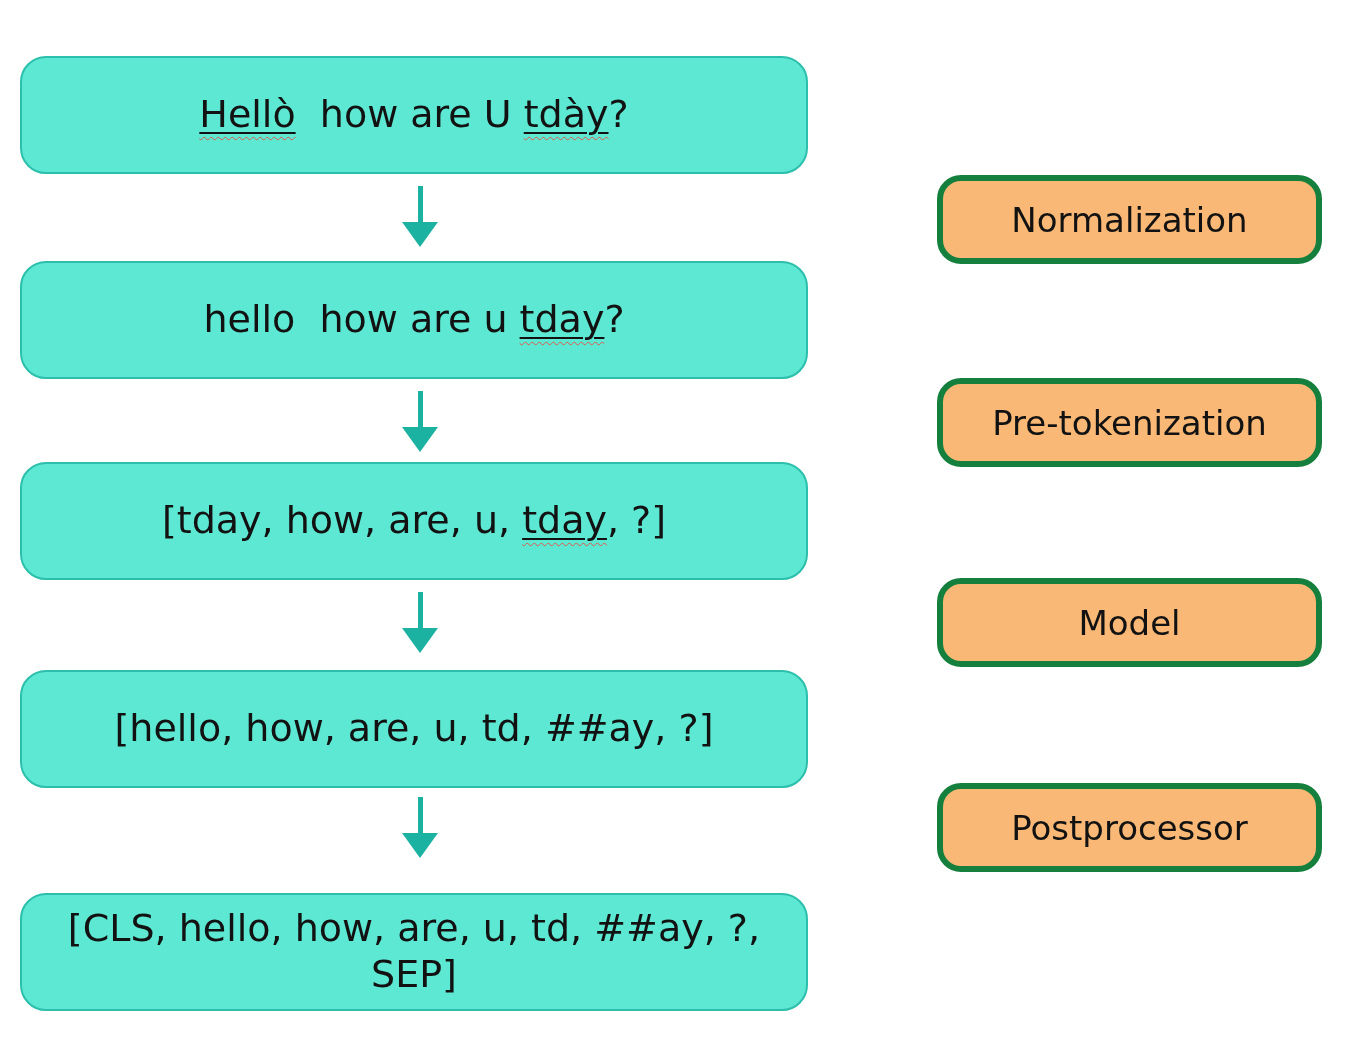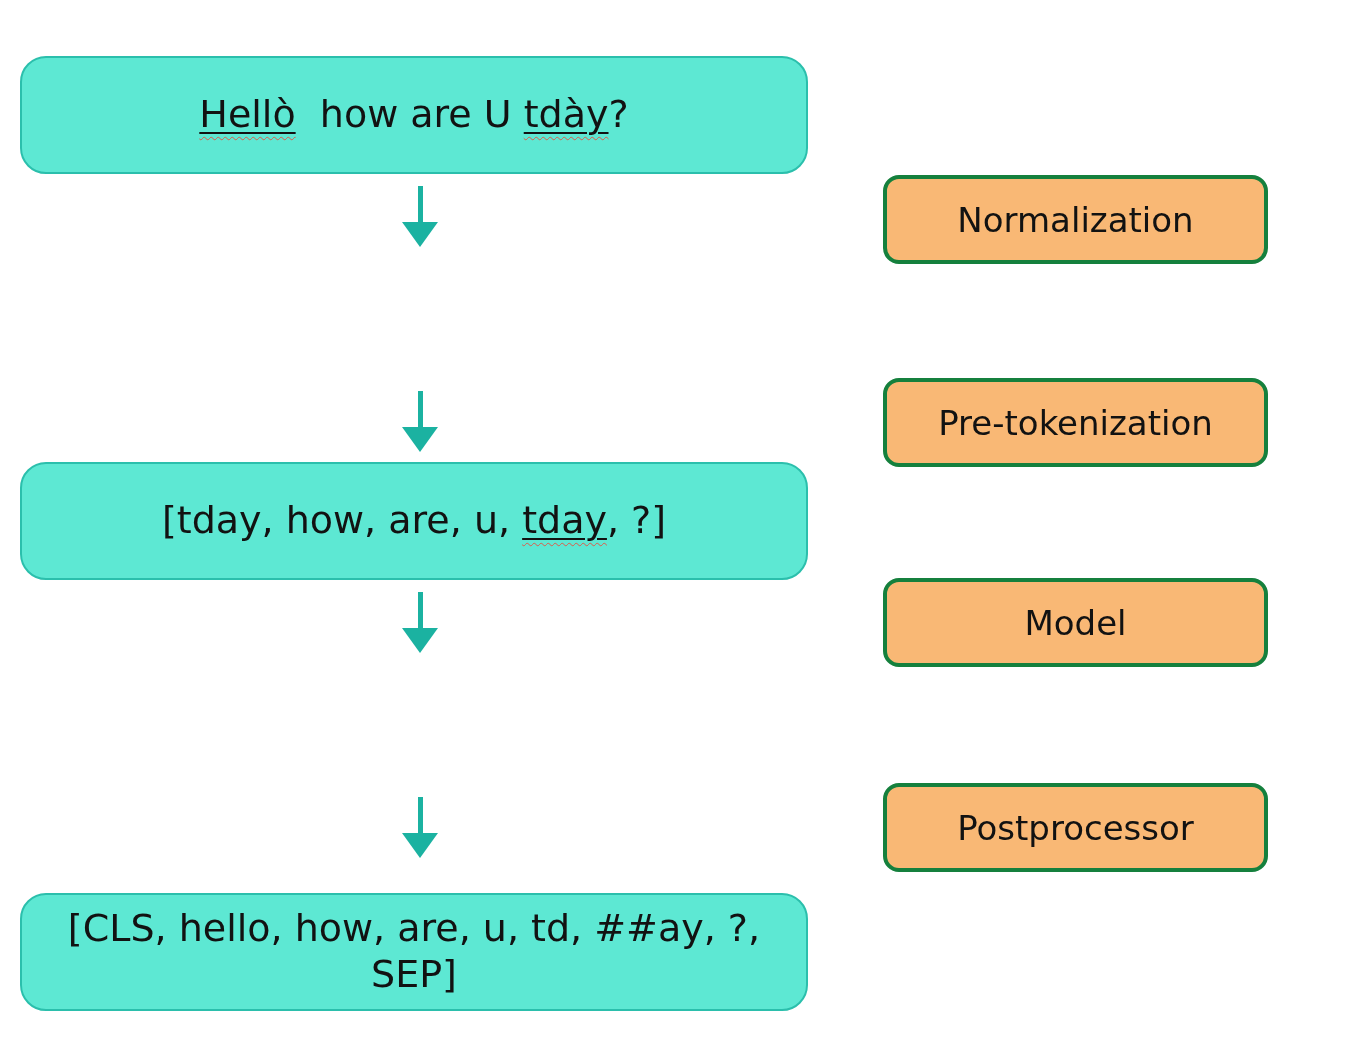--- a/index.html
+++ b/index.html
@@ -64,26 +64,26 @@
   .arrow .head {
     width: 0;
     height: 0;
     border-left: 18px solid transparent;
     border-right: 18px solid transparent;
     border-top: 25px solid #1bb2a1;
   }
   
   .plabel {
     position: absolute;
-    left: 883px;
+    left: 937px;
     width: 385px;
     height: 89px;
     background: #f9b875;
-    border: 4px solid #15803d;
-    border-radius: 16px;
+    border: 6px solid #15803d;
+    border-radius: 24px;
     box-sizing: border-box;
     display: flex;
     align-items: center;
     justify-content: center;
   }
   .plabel-text {
     font-size: 34px;
     color: #121212;
     text-align: center;
   }
@@ -95,35 +95,41 @@
 
   <div class="stage" style="top:56px">
     <div class="stage-text"><span class="u"><span class="sq">Hellò</span></span><span>  how are U </span><span class="u"><span class="sq">tdày</span></span><span>?</span></div>
   </div>
 
   <div class="arrow" style="top:186px">
     <div class="stem"></div>
     <div class="head"></div>
   </div>
 
+  <div class="stage" style="top:261px">
+    <div class="stage-text"><span>hello  how are u </span><span class="u"><span class="sq">tday</span></span><span>?</span></div>
+  </div>
 
   <div class="arrow" style="top:391px">
     <div class="stem"></div>
     <div class="head"></div>
   </div>
 
   <div class="stage" style="top:462px">
     <div class="stage-text"><span>[tday, how, are, u, </span><span class="u"><span class="sq">tday</span></span><span>, ?]</span></div>
   </div>
 
   <div class="arrow" style="top:592px">
     <div class="stem"></div>
     <div class="head"></div>
   </div>
 
+  <div class="stage" style="top:670px">
+    <div class="stage-text"><span>[hello, how, are, u, td, ##ay, ?]</span></div>
+  </div>
 
   <div class="arrow" style="top:797px">
     <div class="stem"></div>
     <div class="head"></div>
   </div>
 
   <div class="stage" style="top:893px">
     <div class="stage-text"><span>[CLS, hello, how, are, u, td, ##ay, ?, SEP]</span></div>
   </div>
 

